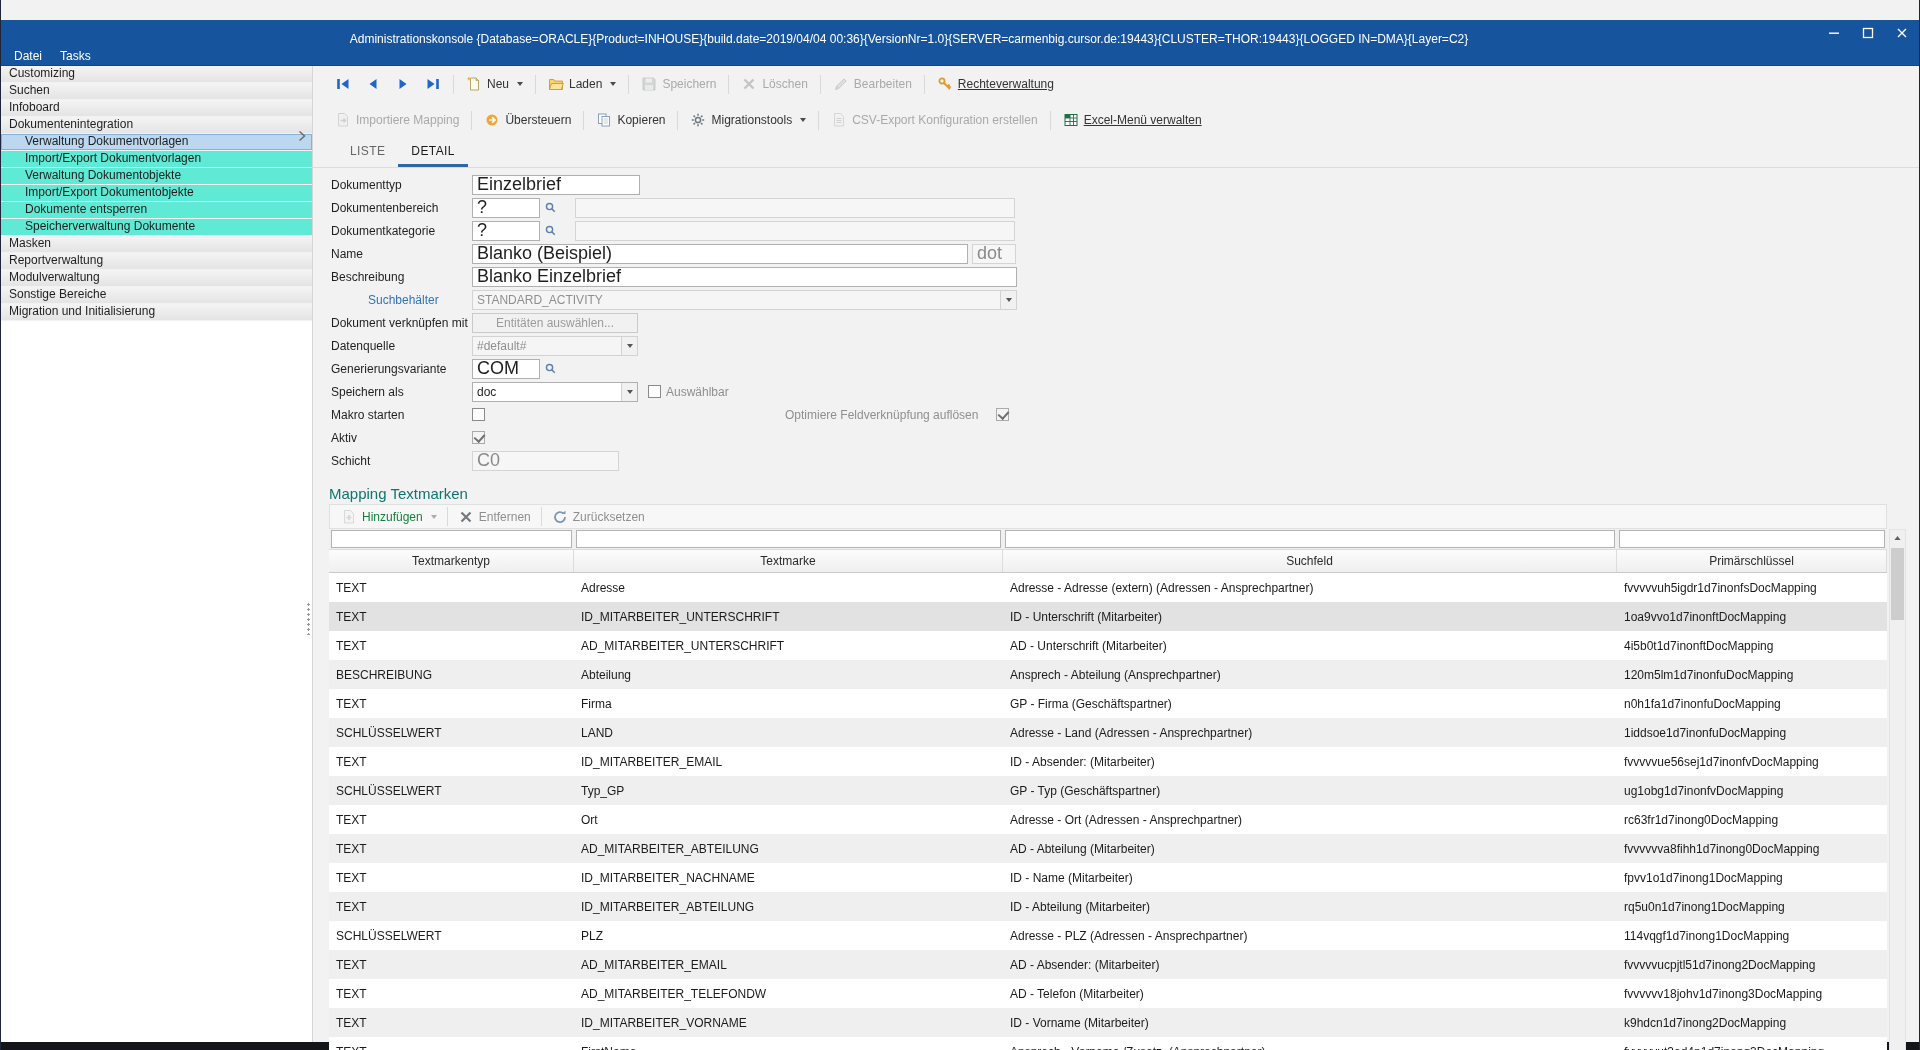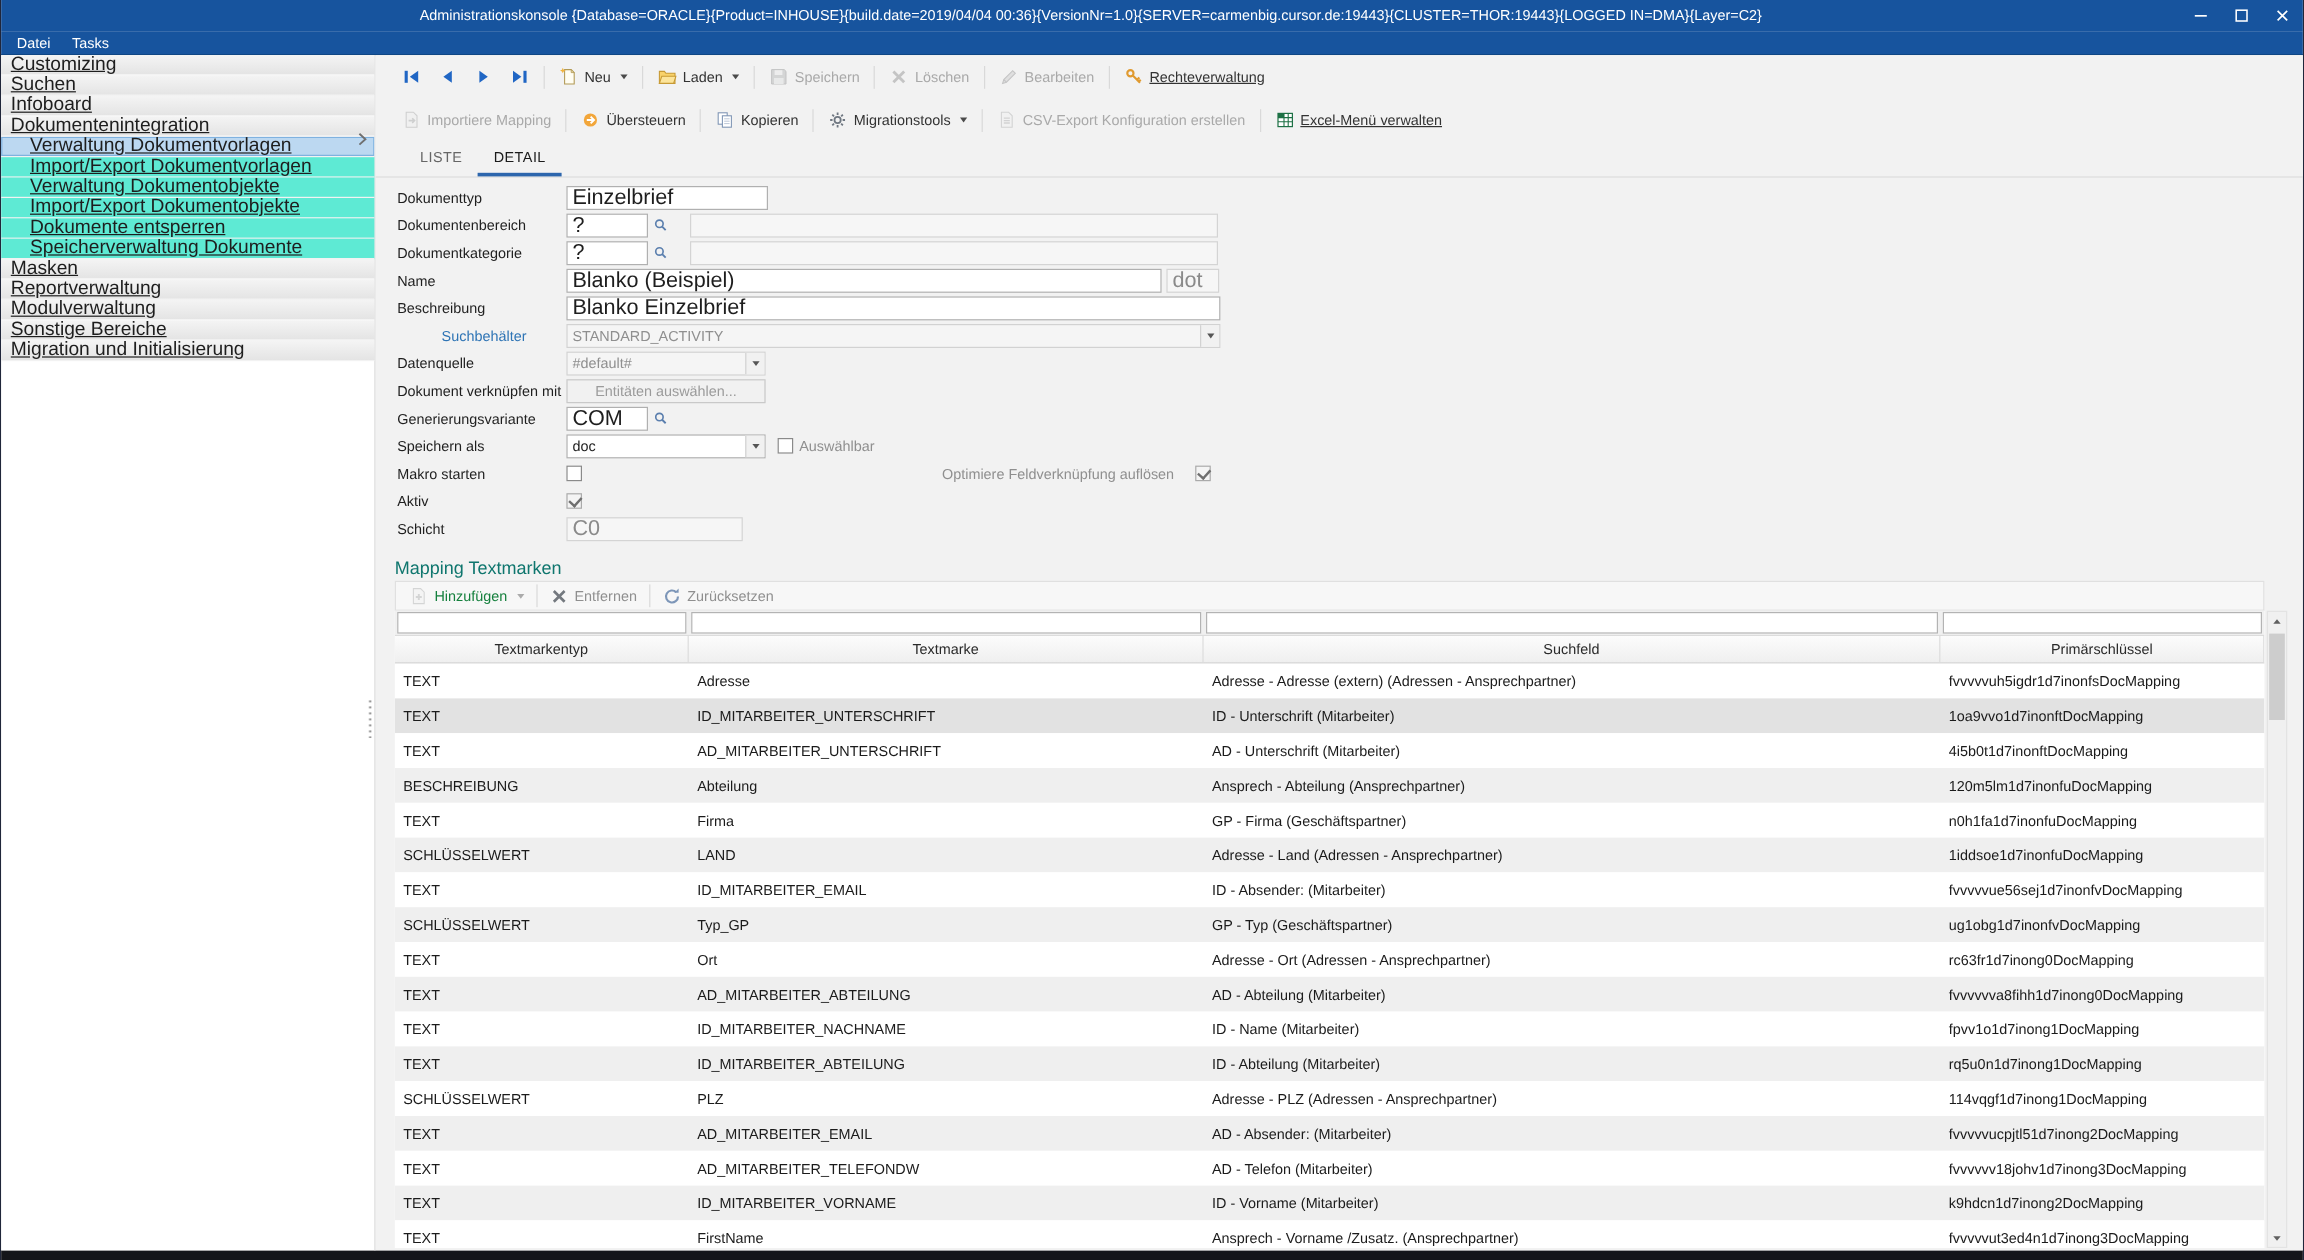--- a/index.html
+++ b/index.html
@@ -1,31 +1,31 @@
 <!DOCTYPE html>
 <html><head>
 <meta charset="utf-8">
 <style>
   * { margin:0; padding:0; box-sizing:border-box; }
   html,body { width:1920px; height:1050px; }
   body { overflow:hidden; font-family:"Liberation Sans",sans-serif; font-size:12px; color:#1e1e1e; background:#f2f2f2; }
   .window { width:1920px; height:1050px; display:flex; flex-direction:column; background:#f2f2f2;
             border-left:1px solid #20263a; border-right:1px solid #20263a; }
   
-  .titlebar { height:26px; background:#17549e; display:flex; align-items:center; flex:none; }
+  .titlebar { height:26px; background:#17549e; display:flex; align-items:flex-end; flex:none;margin-top:20px; }
   .title-text { flex:1; text-align:center; color:#ffffff; font-size:12px; white-space:nowrap; overflow:hidden; }
   .win-controls { display:flex; height:100%; flex:none; }
   .win-btn { width:34px; height:100%; display:flex; align-items:center; justify-content:center; }
   .menubar { height:20px; background:#17549e; border-bottom:1px solid #0f4684; display:flex; align-items:center; padding-left:4px; flex:none; }
   .menu-item { color:#fff; font-size:12px; padding:2px 9px; }
   
   .main { flex:1; display:flex; min-height:0; }
   .sidebar { width:312px; flex:none; background:#ffffff; border-right:1px solid #d6d6d6; position:relative; }
-  .side-item { height:17px; display:flex; align-items:center; padding-left:8px; font-size:16px; color:#1e1e1e;
-               background:linear-gradient(#f4f4f4,#e4e4e4); border-bottom:1px solid #f2f2f2;text-decoration:underline; }
+  .side-item { height:17px; display:flex; padding-left:8px; font-size:12px; color:#1e1e1e;
+               background:linear-gradient(#f4f4f4,#e4e4e4); border-bottom:1px solid #f2f2f2; }
   .side-item.sub { background:#5eead4; padding-left:24px; }
   .side-item.selected { background:#bcd8f1; box-shadow:inset 0 0 0 1px #7fb2e0; }
   .side-chevron { position:absolute; top:62px; right:2px; width:13px; height:13px; }
   .grip { position:absolute; right:2px; top:536px; width:3px; height:33px;
           background-image:radial-gradient(circle,#989898 1px,transparent 1.3px); background-size:3px 5px; }
   .content { flex:1; display:flex; flex-direction:column; min-width:0; position:relative; background:#f2f2f2; }
   
   .toolbar { height:36px; display:flex; align-items:center; padding-left:16px; gap:2px; background:#f2f2f2; flex:none; }
   .tb-btn { display:flex; align-items:center; gap:5px; padding:3px 6px; border-radius:2px; white-space:nowrap; }
   .tb-label { font-size:12px; color:#333333; }
@@ -411,30 +411,30 @@
 
         <div class="frow">
           <label class="flabel link">Suchbehälter</label>
           <div class="combo dis w545">
             <span class="cval">STANDARD_ACTIVITY</span>
             <span class="carrow"></span>
           </div>
         </div>
 
         <div class="frow">
+          <label class="flabel">Dokument verknüpfen mit</label>
+          <button class="btn w166">Entitäten auswählen...</button>
+        </div>
+
+        <div class="frow">
           <label class="flabel">Datenquelle</label>
           <div class="combo dis w166">
             <span class="cval">#default#</span>
             <span class="carrow"></span>
           </div>
-        </div>
-
-        <div class="frow">
-          <label class="flabel">Dokument verknüpfen mit</label>
-          <button class="btn w166">Entitäten auswählen...</button>
         </div>
 
         <div class="frow">
           <label class="flabel">Generierungsvariante</label>
           <input class="tbox w68" value="COM" style="">
           <span class="lookup-btn">
               <span class="icon">
                 <svg viewBox="0 0 16 16">
                   <circle cx="6.8" cy="6.8" r="3.8" fill="none" stroke="#5b7fae" stroke-width="1.7"></circle>
                   <path d="M9.6 9.6l3.6 3.6" stroke="#5b7fae" stroke-width="1.9"></path>

